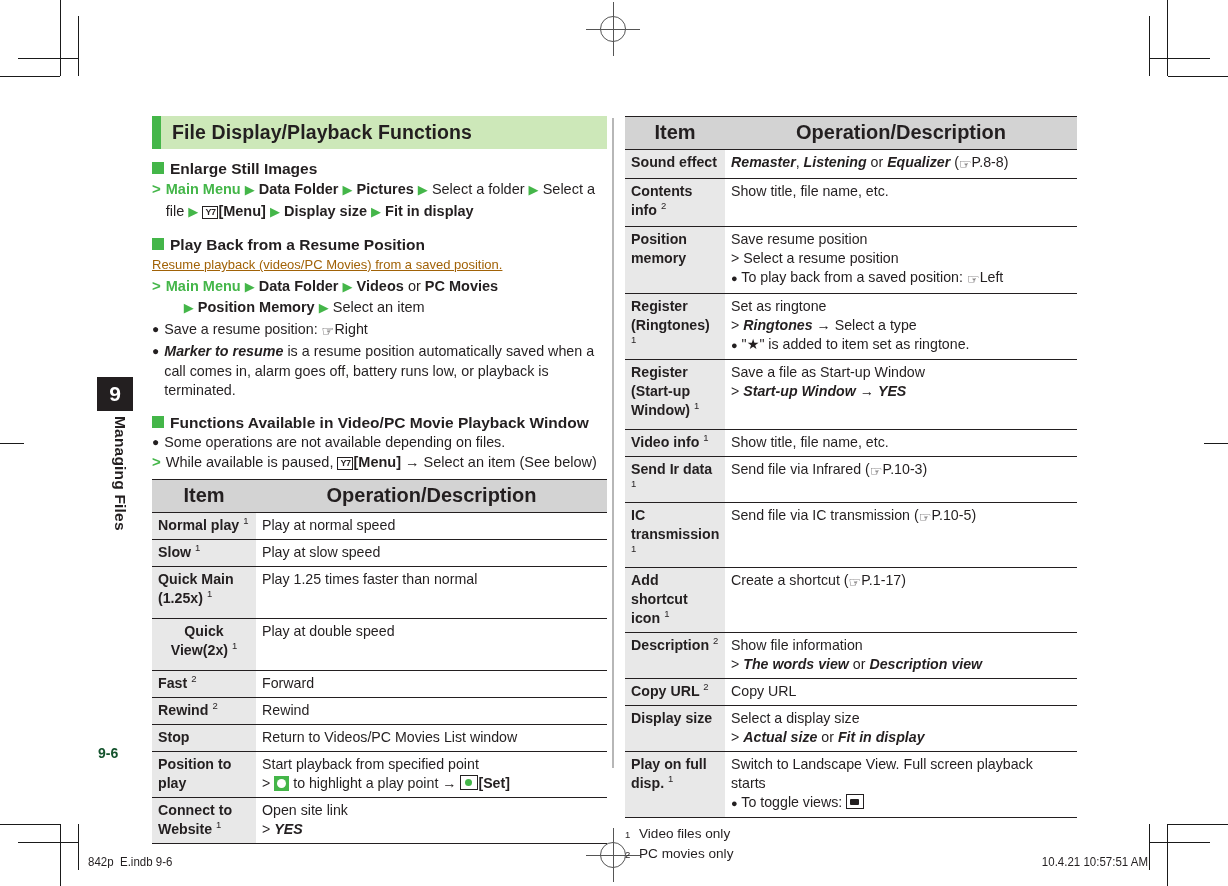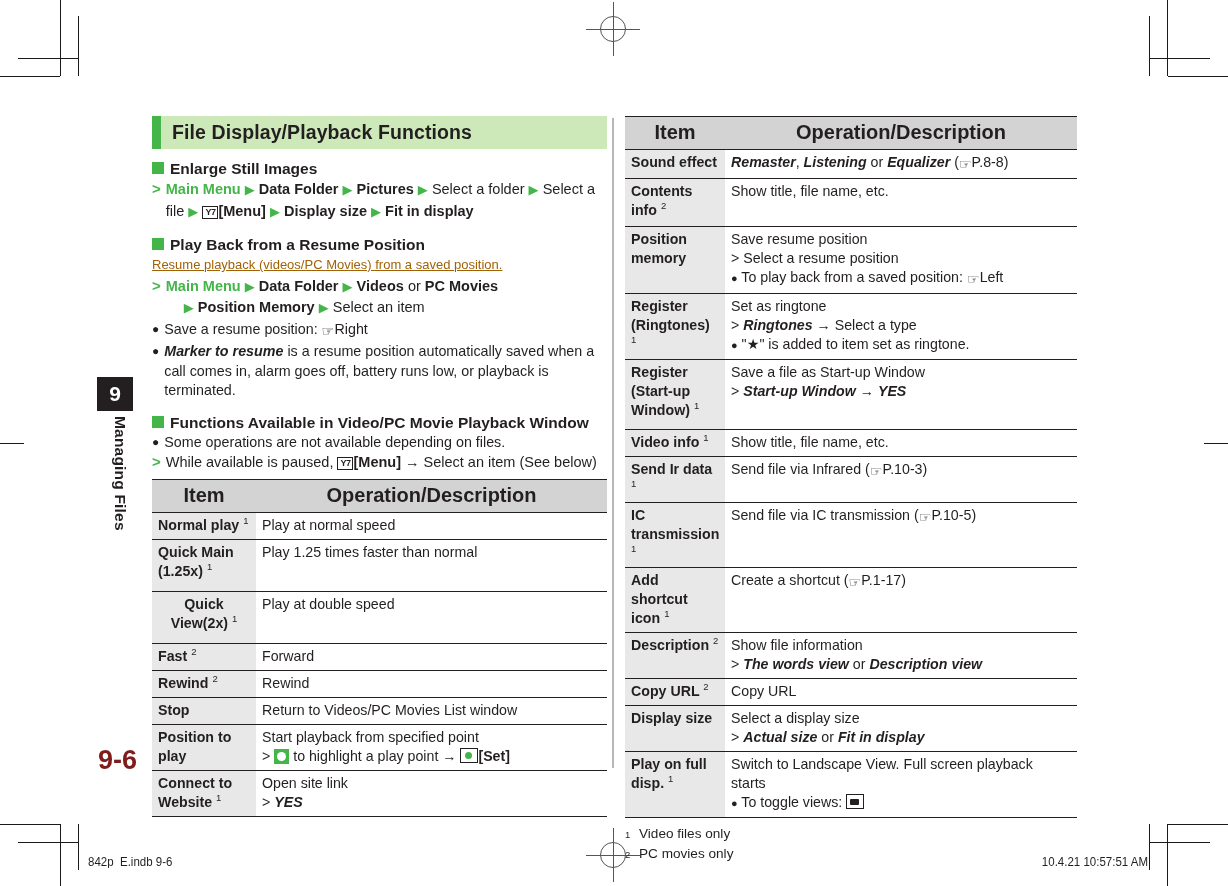--- a/index.html
+++ b/index.html
@@ -21,21 +21,21 @@
     position:absolute;left:97px;top:377px;width:36px;height:34px;
     background:#231f20;color:#fff;font-weight:bold;font-size:21px;
     display:flex;align-items:center;justify-content:center;
   }
   #chapter-name{
     position:absolute;left:101px;top:416px;width:28px;
     font-size:15.5px;font-weight:bold;color:#231f20;
     writing-mode:vertical-rl;letter-spacing:.2px;white-space:nowrap;
   }
   #page-number{
-    position:absolute;left:98px;top:745px;font-size:27px;font-weight:bold;color:#7f1d1d;
+    position:absolute;left:98px;top:745px;font-size:14px;font-weight:bold;color:#14532d;
   }
   
   #col-left{position:absolute;left:152px;top:116px;width:455px;}
   #col-right{position:absolute;left:625px;top:116px;width:452px;}
   #col-divider{position:absolute;left:612px;top:118px;width:2px;height:650px;background:#b7b7b7;}
   
   #section-title{
     height:33px;background:#cde8b9;display:flex;align-items:center;
     margin-bottom:10px;
   }
@@ -261,20 +261,26 @@
       </tr>
     </thead>
     <tbody>
       <tr>
         <td class="item"><span>Normal play</span> <sup>1</sup></td>
         <td>
             <span class="desc-line">Play at normal speed</span>
           </td>
       </tr>
       <tr>
+        <td class="item"><span>Slow</span> <sup>1</sup></td>
+        <td>
+            <span class="desc-line">Play at slow speed</span>
+          </td>
+      </tr>
+      <tr>
         <td class="item" style="height:44px;"><span>Quick Main (1.25x)</span> <sup>1</sup></td>
         <td>
             <span class="desc-line">Play 1.25 times faster than normal</span>
           </td>
       </tr>
       <tr>
         <td class="item" style="height:44px;text-align:center;"><span>Quick View(2x)</span> <sup>1</sup></td>
         <td>
             <span class="desc-line">Play at double speed</span>
           </td>

